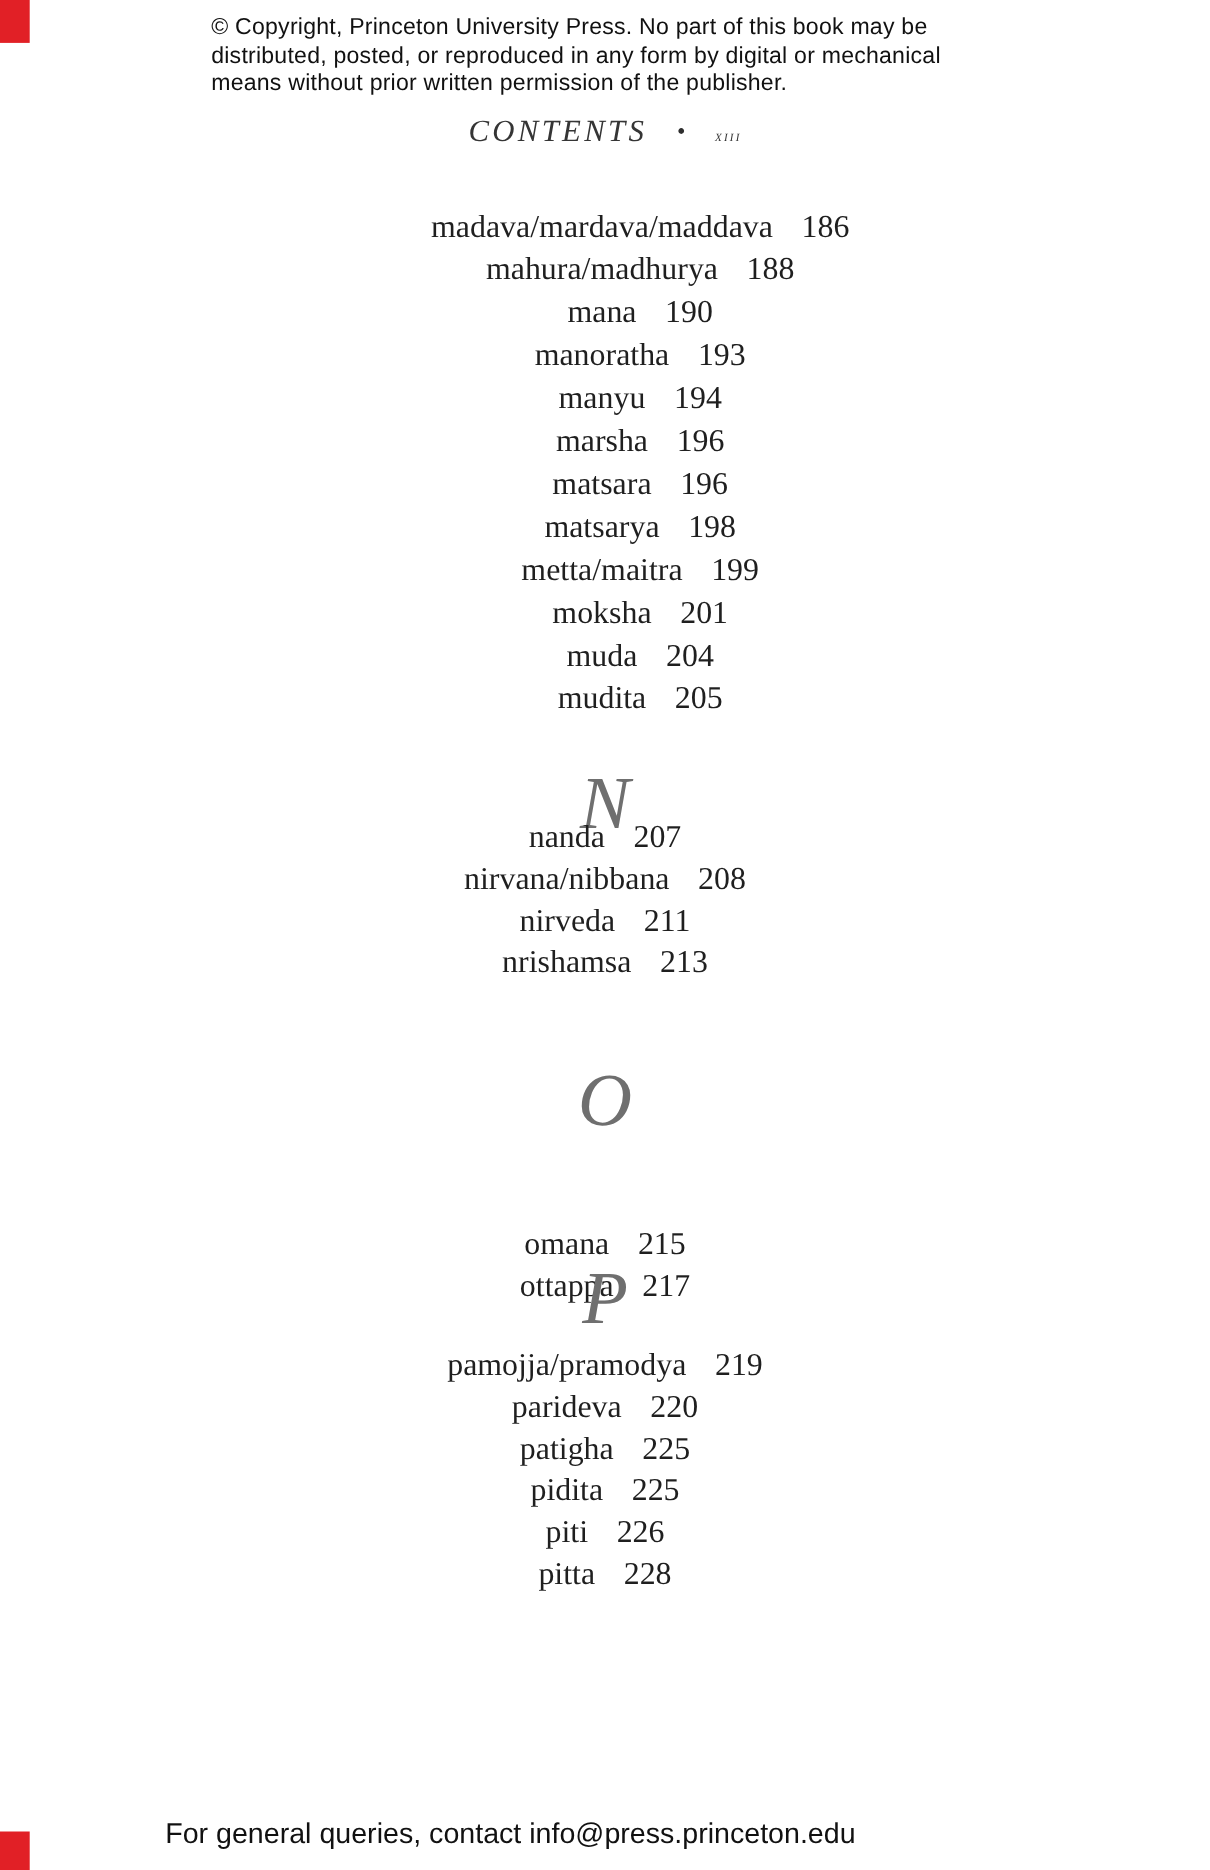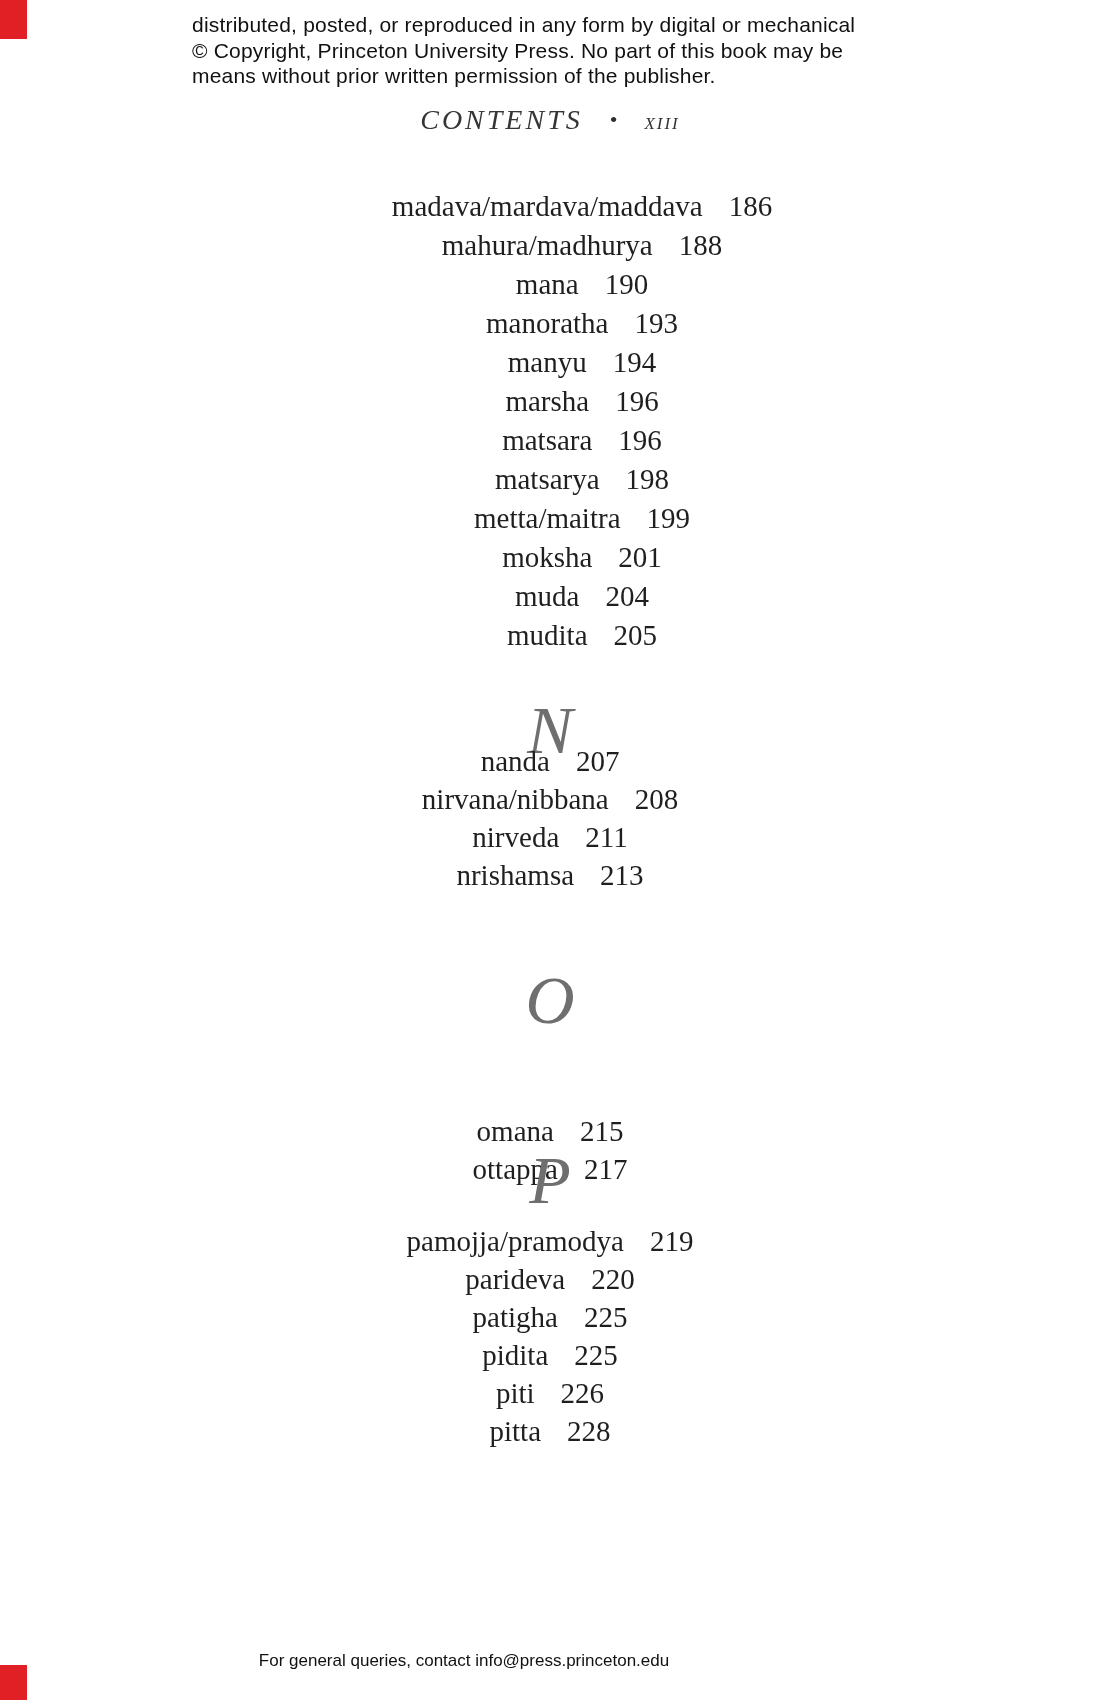--- a/index.html
+++ b/index.html
@@ -43,21 +43,21 @@
   }
   .runhead .rh-bullet {
     font-style: normal;
     font-size: 22px;
     margin: 0 27px;
     position: relative; top: -2px;
     color: #2e2e2e;
   }
   .runhead .rh-page {
     font-variant: small-caps;
-    font-size: 24px;
+    font-size: 14px;
     letter-spacing: 2px;
   }
 
   
   .entries {
     position: absolute; left: 0; width: 1100px;
     text-align: center;
     font-size: 29px; line-height: 39px;
     color: #1f1f1f;
   }
@@ -79,33 +79,33 @@
   }
   .letter-n { top: 696px; }
   .letter-o { top: 966px; }
   .letter-p { top: 1146px; }
 
   
   .footer {
     position: absolute; left: 0; top: 1651px; width: 928px;
     text-align: center;
     font-family: "Liberation Sans", sans-serif;
-    font-size: 17px;
+    font-size: 26px;
     color: #111111;
   }
 </style>
 </head>
 <body>
 
 <div class="edge-mark top"></div>
 <div class="edge-mark bottom"></div>
 
 <div class="copyright">
+  <div>© Copyright, Princeton University Press. No part of this book may be</div>
   <div>distributed, posted, or reproduced in any form by digital or mechanical</div>
-  <div>© Copyright, Princeton University Press. No part of this book may be</div>
   <div>means without prior written permission of the publisher.</div>
 </div>
 
 <div class="runhead">
   <span class="rh-title">CONTENTS</span><span class="rh-bullet">•</span><span class="rh-page">xiii</span>
 </div>
 
 <div class="entries sec-m">
 
     <div class="entry"><span class="term">madava/mardava/maddava</span><span class="pg">186</span></div>

